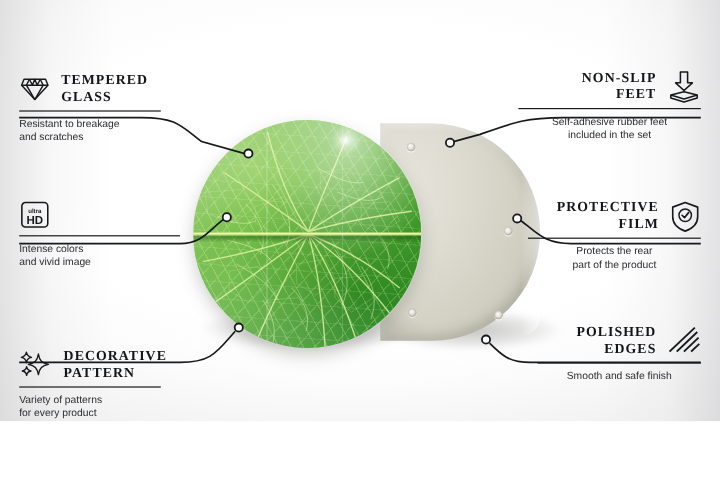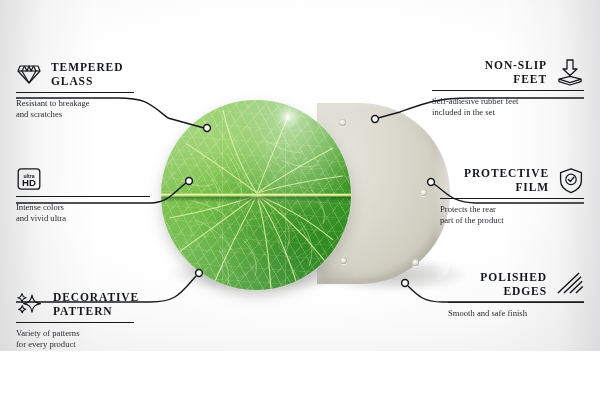--- a/index.html
+++ b/index.html
@@ -130,31 +130,31 @@
     letter-spacing:.9px;
     line-height:14px;
     color:#14161a;
     text-transform:uppercase;
     white-space:pre-line;
   }
   .co-rule{
     height:1.4px; background:#17191c; margin-top:4px;
   }
   .co-sub{
-    font-family:Liberation Serif, serif;
+    font-family:Liberation Sans, sans-serif;
     font-size:8.6px;
     line-height:11px;
     color:#2a2c30;
     margin-top:5px;
     white-space:pre-line;
   }
   .left .co-head{ flex-direction:row; }
   .right .co-head{ justify-content:flex-end; }
   .right .co-title{ text-align:right; }
-  .right .co-sub{ text-align:left; }
+  .right .co-sub{ text-align:center; }
   .ico{ flex:0 0 auto; display:block; }
 
   
   #wires{ position:absolute; left:0; top:0; width:600px; height:400px; pointer-events:none; }
   .wire{ fill:none; stroke:#16181b; stroke-width:1.4; }
   .node{ fill:#ffffff; stroke:#16181b; stroke-width:1.5; }
 </style>
 </head>
 <body>
 
@@ -277,21 +277,21 @@
   <div class="callout left" style="left:16px; top:166px; width:134px;">
     <div class="co-head">
       <svg class="ico" width="26" height="26" viewBox="0 0 26 26">
         <rect x="2.2" y="2.8" width="21.6" height="20.4" rx="3" fill="none" stroke="#16181b" stroke-width="1.3"></rect>
         <text x="13" y="11.6" font-family="Liberation Sans, sans-serif" font-size="5.1" font-weight="700" text-anchor="middle" fill="#16181b">ultra</text>
         <text x="13" y="20.4" font-family="Liberation Sans, sans-serif" font-size="9.6" font-weight="700" text-anchor="middle" fill="#16181b">HD</text>
       </svg>
     </div>
     <div class="co-rule" style="width:134px;"></div>
     <div class="co-sub">Intense colors
-and vivid ultra</div>
+and vivid image</div>
   </div>
 
   <div class="callout left" style="left:16px; top:270px; width:118px;margin-top:20px;">
     <div class="co-head">
       <svg class="ico" width="28" height="26" viewBox="0 0 28 26">
         <g fill="none" stroke="#16181b" stroke-width="1.15" stroke-linejoin="round">
           <path d="M16 4 C16.9 9.6, 19 11.6, 24.4 12.6 C19 13.6, 16.9 15.6, 16 21.2 C15.1 15.6, 13 13.6, 7.6 12.6 C13 11.6, 15.1 9.6, 16 4 Z"></path>
           <path d="M6 2.5 C6.5 5.4, 7.4 6.3, 10.2 6.8 C7.4 7.3, 6.5 8.2, 6 11.1 C5.5 8.2, 4.6 7.3, 1.8 6.8 C4.6 6.3, 5.5 5.4, 6 2.5 Z"></path>
           <path d="M6.2 14.6 C6.6 17, 7.4 17.8, 9.8 18.2 C7.4 18.6, 6.6 19.4, 6.2 21.8 C5.8 19.4, 5 18.6, 2.6 18.2 C5 17.8, 5.8 17, 6.2 14.6 Z"></path>
         </g>

